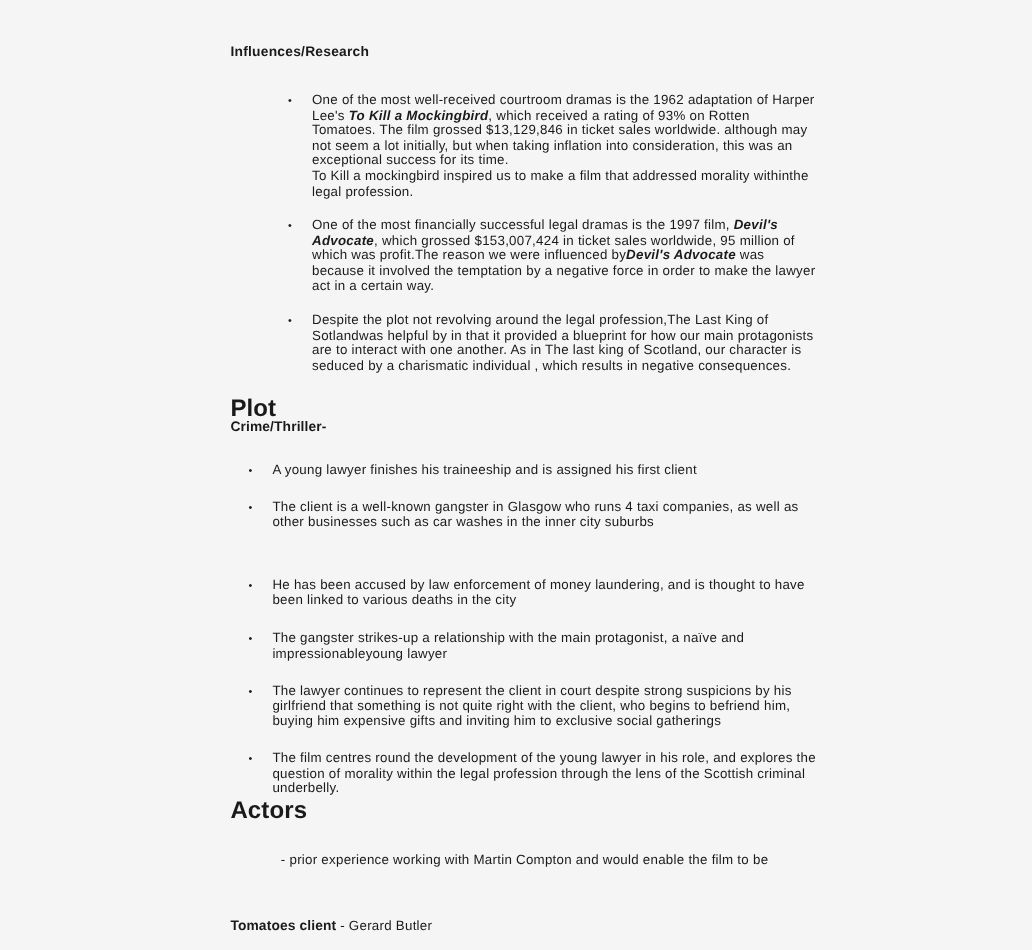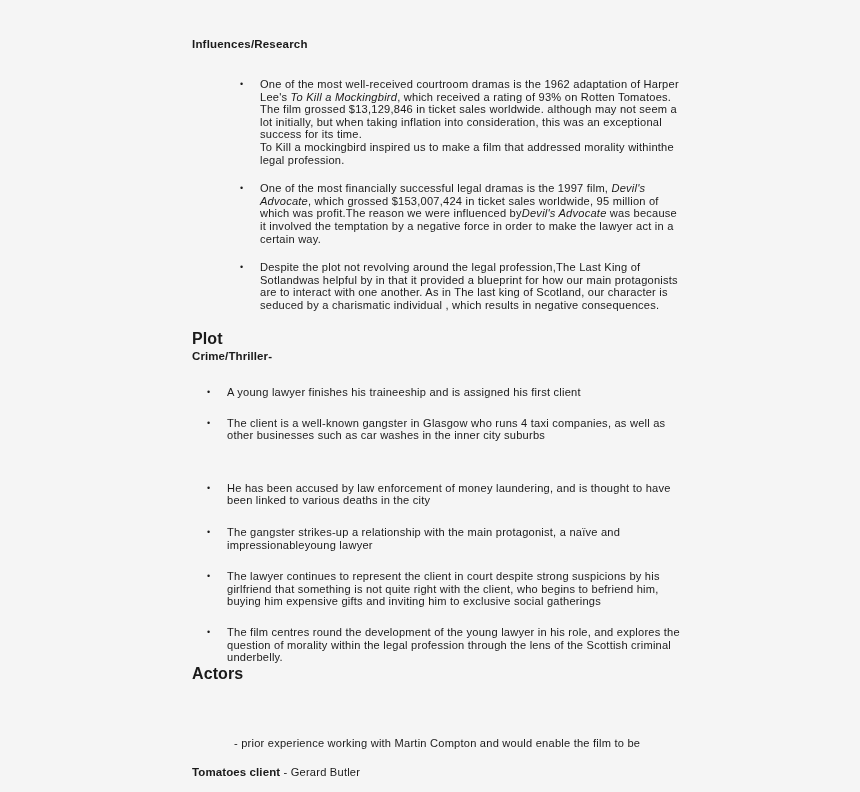--- a/index.html
+++ b/index.html
@@ -25,21 +25,21 @@
   
   .h-influences {
     position: absolute;
     left: 192px;
     top: 38px;
     font-size: 11.5px;
     font-weight: bold;
     letter-spacing: 0.2px;
   }
   .h-section {
-    font-size: 16px;
+    font-size: 20px;
     font-weight: bold;
     letter-spacing: 0.1px;
   }
   .h-sub {
     font-size: 11.5px;
     font-weight: bold;
     letter-spacing: 0.1px;
   }
 
   
@@ -72,36 +72,36 @@
     font-size: 9px;
     line-height: 12.6px;
     padding-left: 2px;
     box-sizing: border-box;
   }
   .bullet .btext {
     flex: 1 1 auto;
   }
   .bullets-deep .bullet { margin-bottom: 16px; }
   .bullets-plot .bullet { margin-bottom: 0; }
-  .bullet i { font-style: italic; }
+  .bullet i { font-style: italic; font-weight: bold; }
 
   
   .pb0 { margin-bottom: 18px !important; }
   .pb1 { margin-bottom: 40px !important; }
   .pb2 { margin-bottom: 19px !important; }
   .pb3 { margin-bottom: 19px !important; }
   .pb4 { margin-bottom: 18px !important; }
   .pb5 { margin-bottom: 0 !important; }
 
   .para {
     font-size: 11.1px;
     line-height: 12.6px;
     letter-spacing: 0.22px;
   }
-  .indent-line { padding-left: 42px; margin-top: 26px; }
+  .indent-line { padding-left: 42px; }
   .nowrapline { white-space: nowrap; }
 </style>
 </head>
 <body style="background: rgb(245, 245, 245); color: rgb(26, 26, 26);">
 
 <div class="page">
 
   <div class="h-influences">Influences/Research</div>
 
   <div class="bullets-deep">

